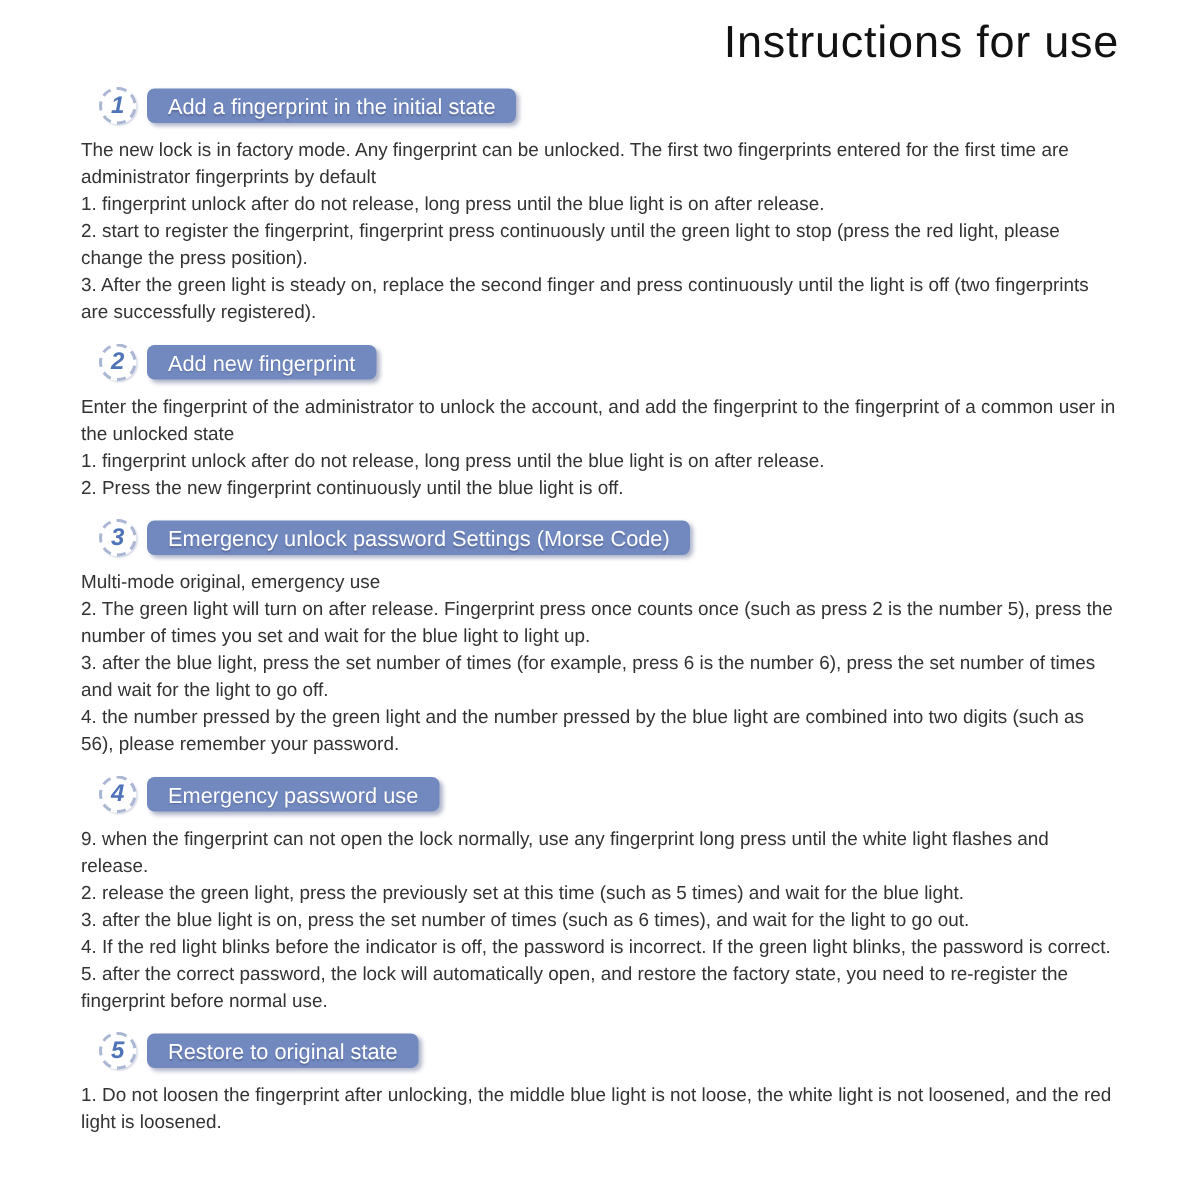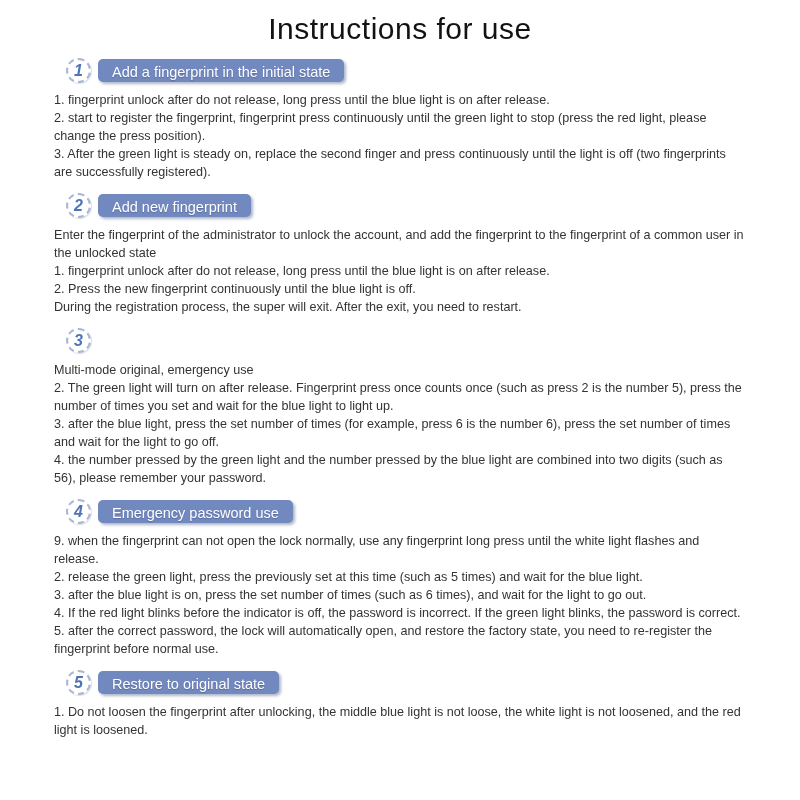--- a/index.html
+++ b/index.html
@@ -9,21 +9,21 @@
     color: #2e2e2e;
   }
   .page {
     width: 800px;
     min-height: 800px;
     margin: 0 auto;
     padding: 6px 54px 10px 54px;
     background: #ffffff;
   }
   h1.title {
-    text-align: center;
+    text-align: right;
     font-size: 30px;
     font-weight: 500;
     color: #121212;
     margin: 6px 0 12px 0;
     letter-spacing: 0.5px;
   }
   .sec { margin-bottom: 4px; }
   .sec-head {
     display: flex;
     align-items: center;
@@ -68,39 +68,40 @@
 <body>
 
 <div class="page">
   <h1 class="title">Instructions for use</h1>
 
   <section class="sec">
     <div class="sec-head">
       <span class="badge">1</span>
       <span class="pill">Add a fingerprint in the initial state</span>
     </div>
+    <p>The new lock is in factory mode. Any fingerprint can be unlocked. The first two fingerprints entered for the first time are administrator fingerprints by default</p>
     <p>1. fingerprint unlock after do not release, long press until the blue light is on after release.</p>
     <p>2. start to register the fingerprint, fingerprint press continuously until the green light to stop (press the red light, please change the press position).</p>
     <p>3. After the green light is steady on, replace the second finger and press continuously until the light is off (two fingerprints are successfully registered).</p>
   </section>
 
   <section class="sec">
     <div class="sec-head">
       <span class="badge">2</span>
       <span class="pill">Add new fingerprint</span>
     </div>
     <p>Enter the fingerprint of the administrator to unlock the account, and add the fingerprint to the fingerprint of a common user in the unlocked state</p>
     <p>1. fingerprint unlock after do not release, long press until the blue light is on after release.</p>
     <p>2. Press the new fingerprint continuously until the blue light is off.</p>
-    <p>During the registration process, the super will exit. After the exit, you need to restart.</p>
   </section>
 
   <section class="sec">
     <div class="sec-head">
       <span class="badge">3</span>
+      <span class="pill">Emergency unlock password Settings (Morse Code)</span>
     </div>
     <p>Multi-mode original, emergency use</p>
     <p>2. The green light will turn on after release. Fingerprint press once counts once (such as press 2 is the number 5), press the number of times you set and wait for the blue light to light up.</p>
     <p>3. after the blue light, press the set number of times (for example, press 6 is the number 6), press the set number of times and wait for the light to go off.</p>
     <p>4. the number pressed by the green light and the number pressed by the blue light are combined into two digits (such as 56), please remember your password.</p>
   </section>
 
   <section class="sec">
     <div class="sec-head">
       <span class="badge">4</span>

